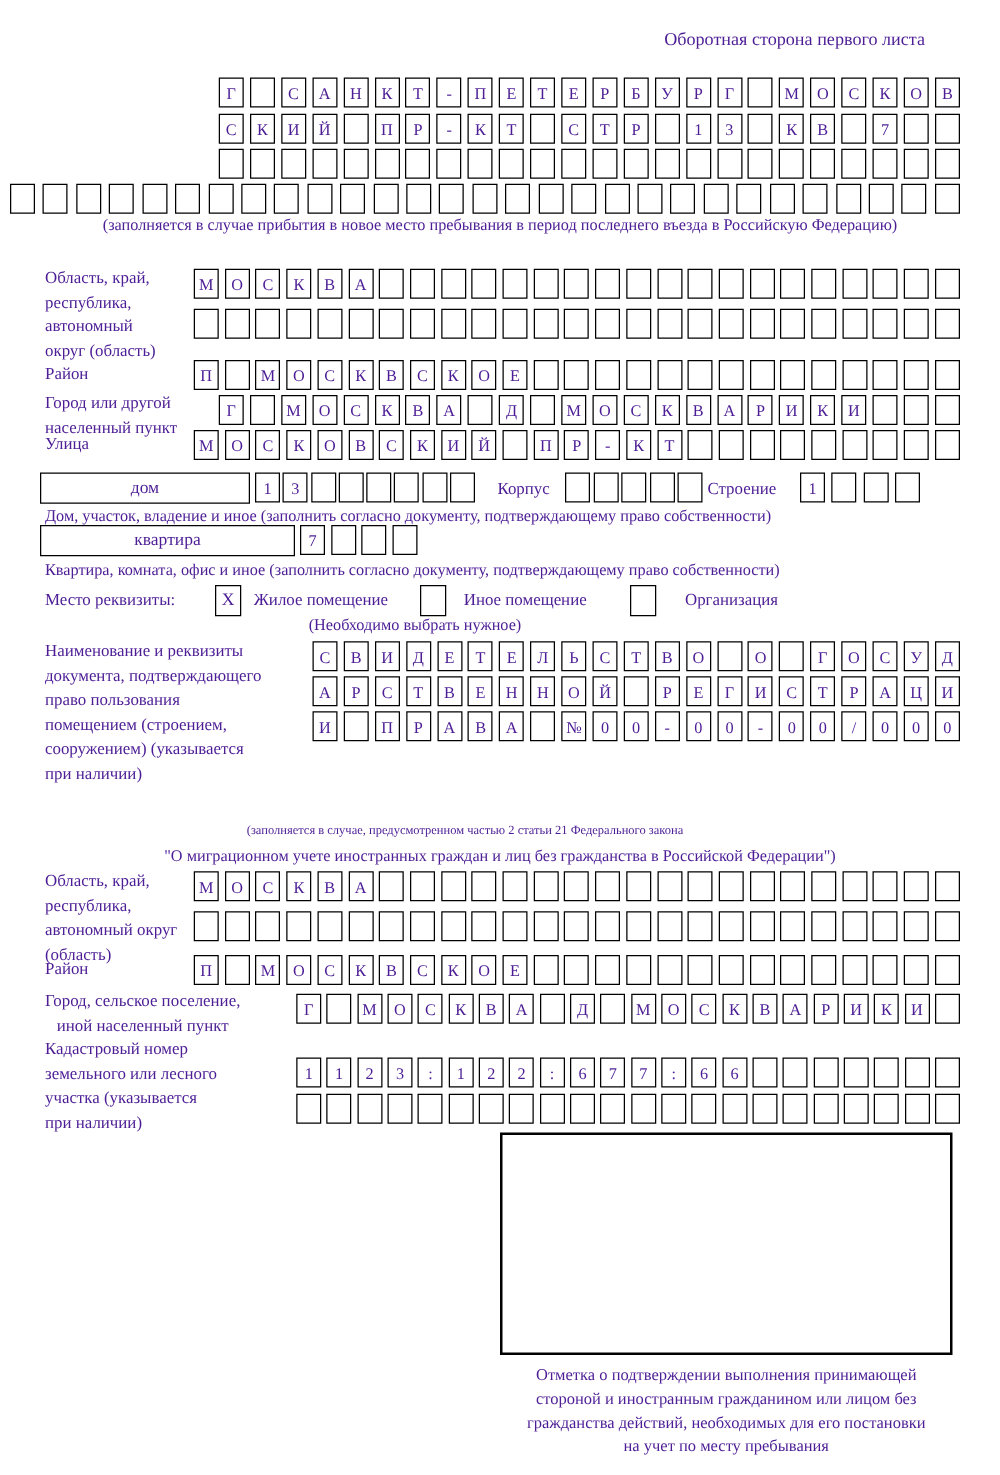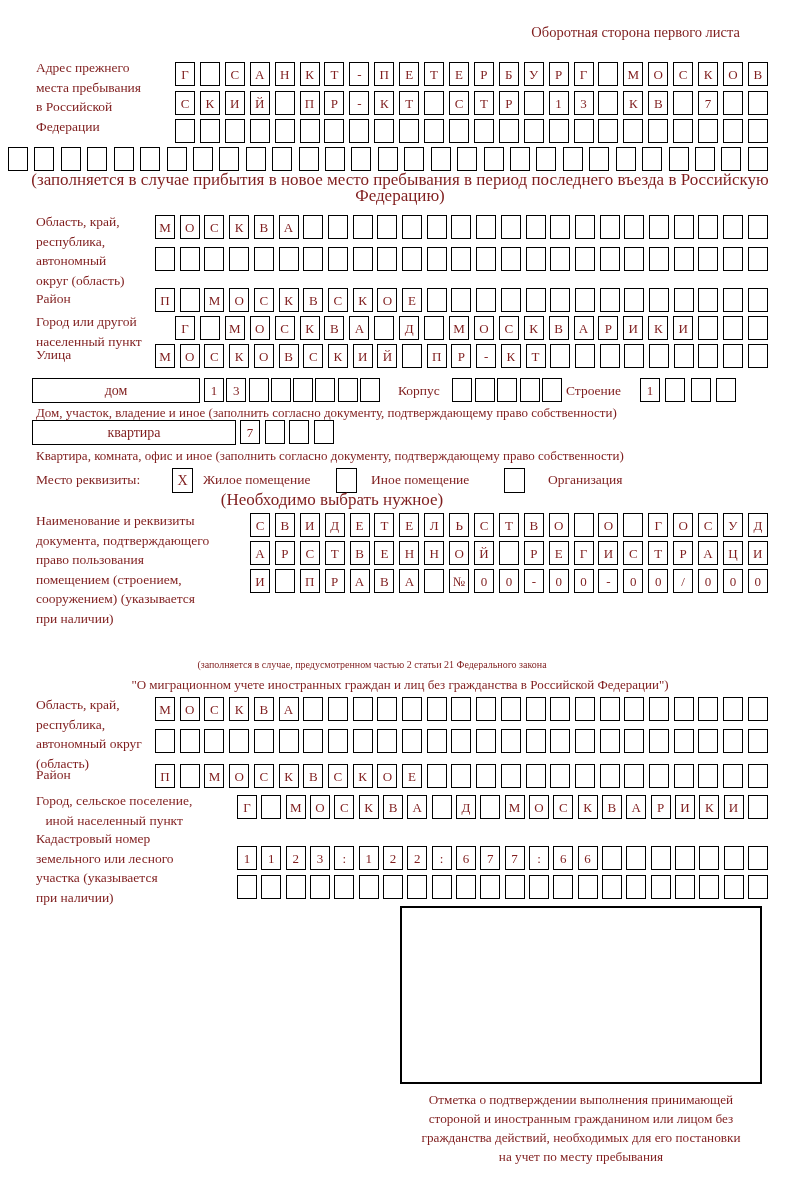--- a/index.html
+++ b/index.html
@@ -1,52 +1,48 @@
 <!DOCTYPE html>
 <html><head>
 <meta charset="utf-8">
 <style>
   html,body{margin:0;padding:0;background:#fff;}
   .page{
-    position:relative;width:800px;height:1180px;background:#fff;color:#7f1d1d;
+    position:relative;width:800px;height:1180px;background:#fff;color:#4c1d95;
     font-family:"Liberation Serif","DejaVu Serif",serif;font-size:13.5px;
     overflow:hidden;
   }
   .cells{position:absolute;display:flex;justify-content:space-between;}
   .cell{
     flex:0 0 20px;height:24px;border:1.7px solid #000;box-sizing:border-box;
     display:flex;align-items:center;justify-content:center;
     font-size:13px;line-height:1;background:#fff;
   }
   .label{position:absolute;white-space:pre-line;line-height:19.5px;font-size:13.5px;}
-  .note{position:absolute;font-size:17px;text-align:center;line-height:16px;white-space:pre-line;}
+  .note{position:absolute;font-size:13px;text-align:center;line-height:16px;white-space:pre-line;}
   .title{position:absolute;font-weight:bold;font-size:15px;text-align:center;width:800px;}
   .fieldbox{
     position:absolute;border:1.7px solid #000;box-sizing:border-box;height:25px;
     display:flex;align-items:center;justify-content:center;font-size:14px;background:#fff;
   }
   .checkbox{
     position:absolute;width:21px;height:25px;border:1.7px solid #000;box-sizing:border-box;
     display:flex;align-items:center;justify-content:center;font-size:14px;background:#fff;
   }
   .inline-label{position:absolute;font-size:13.5px;line-height:18px;}
   .header-note{position:absolute;left:0;top:24px;width:740px;text-align:right;font-size:14.5px;}
   .stamp-box{position:absolute;left:400px;top:906px;width:362px;height:178px;border:2px solid #000;box-sizing:border-box;background:#fff;}
 </style>
 </head>
 <body>
 
 <div class="page">
 
   <div class="header-note">Оборотная сторона первого листа</div>
 
-  <div class="label" style="left:36px;top:58px;">Адрес прежнего
-места пребывания
-в Российской
-Федерации</div>
   <div class="cells" style="left:175px;top:62px;width:593px;">
       <span class="cell">Г</span>
       <span class="cell"></span>
       <span class="cell">С</span>
       <span class="cell">А</span>
       <span class="cell">Н</span>
       <span class="cell">К</span>
       <span class="cell">Т</span>
       <span class="cell">-</span>
       <span class="cell">П</span>

